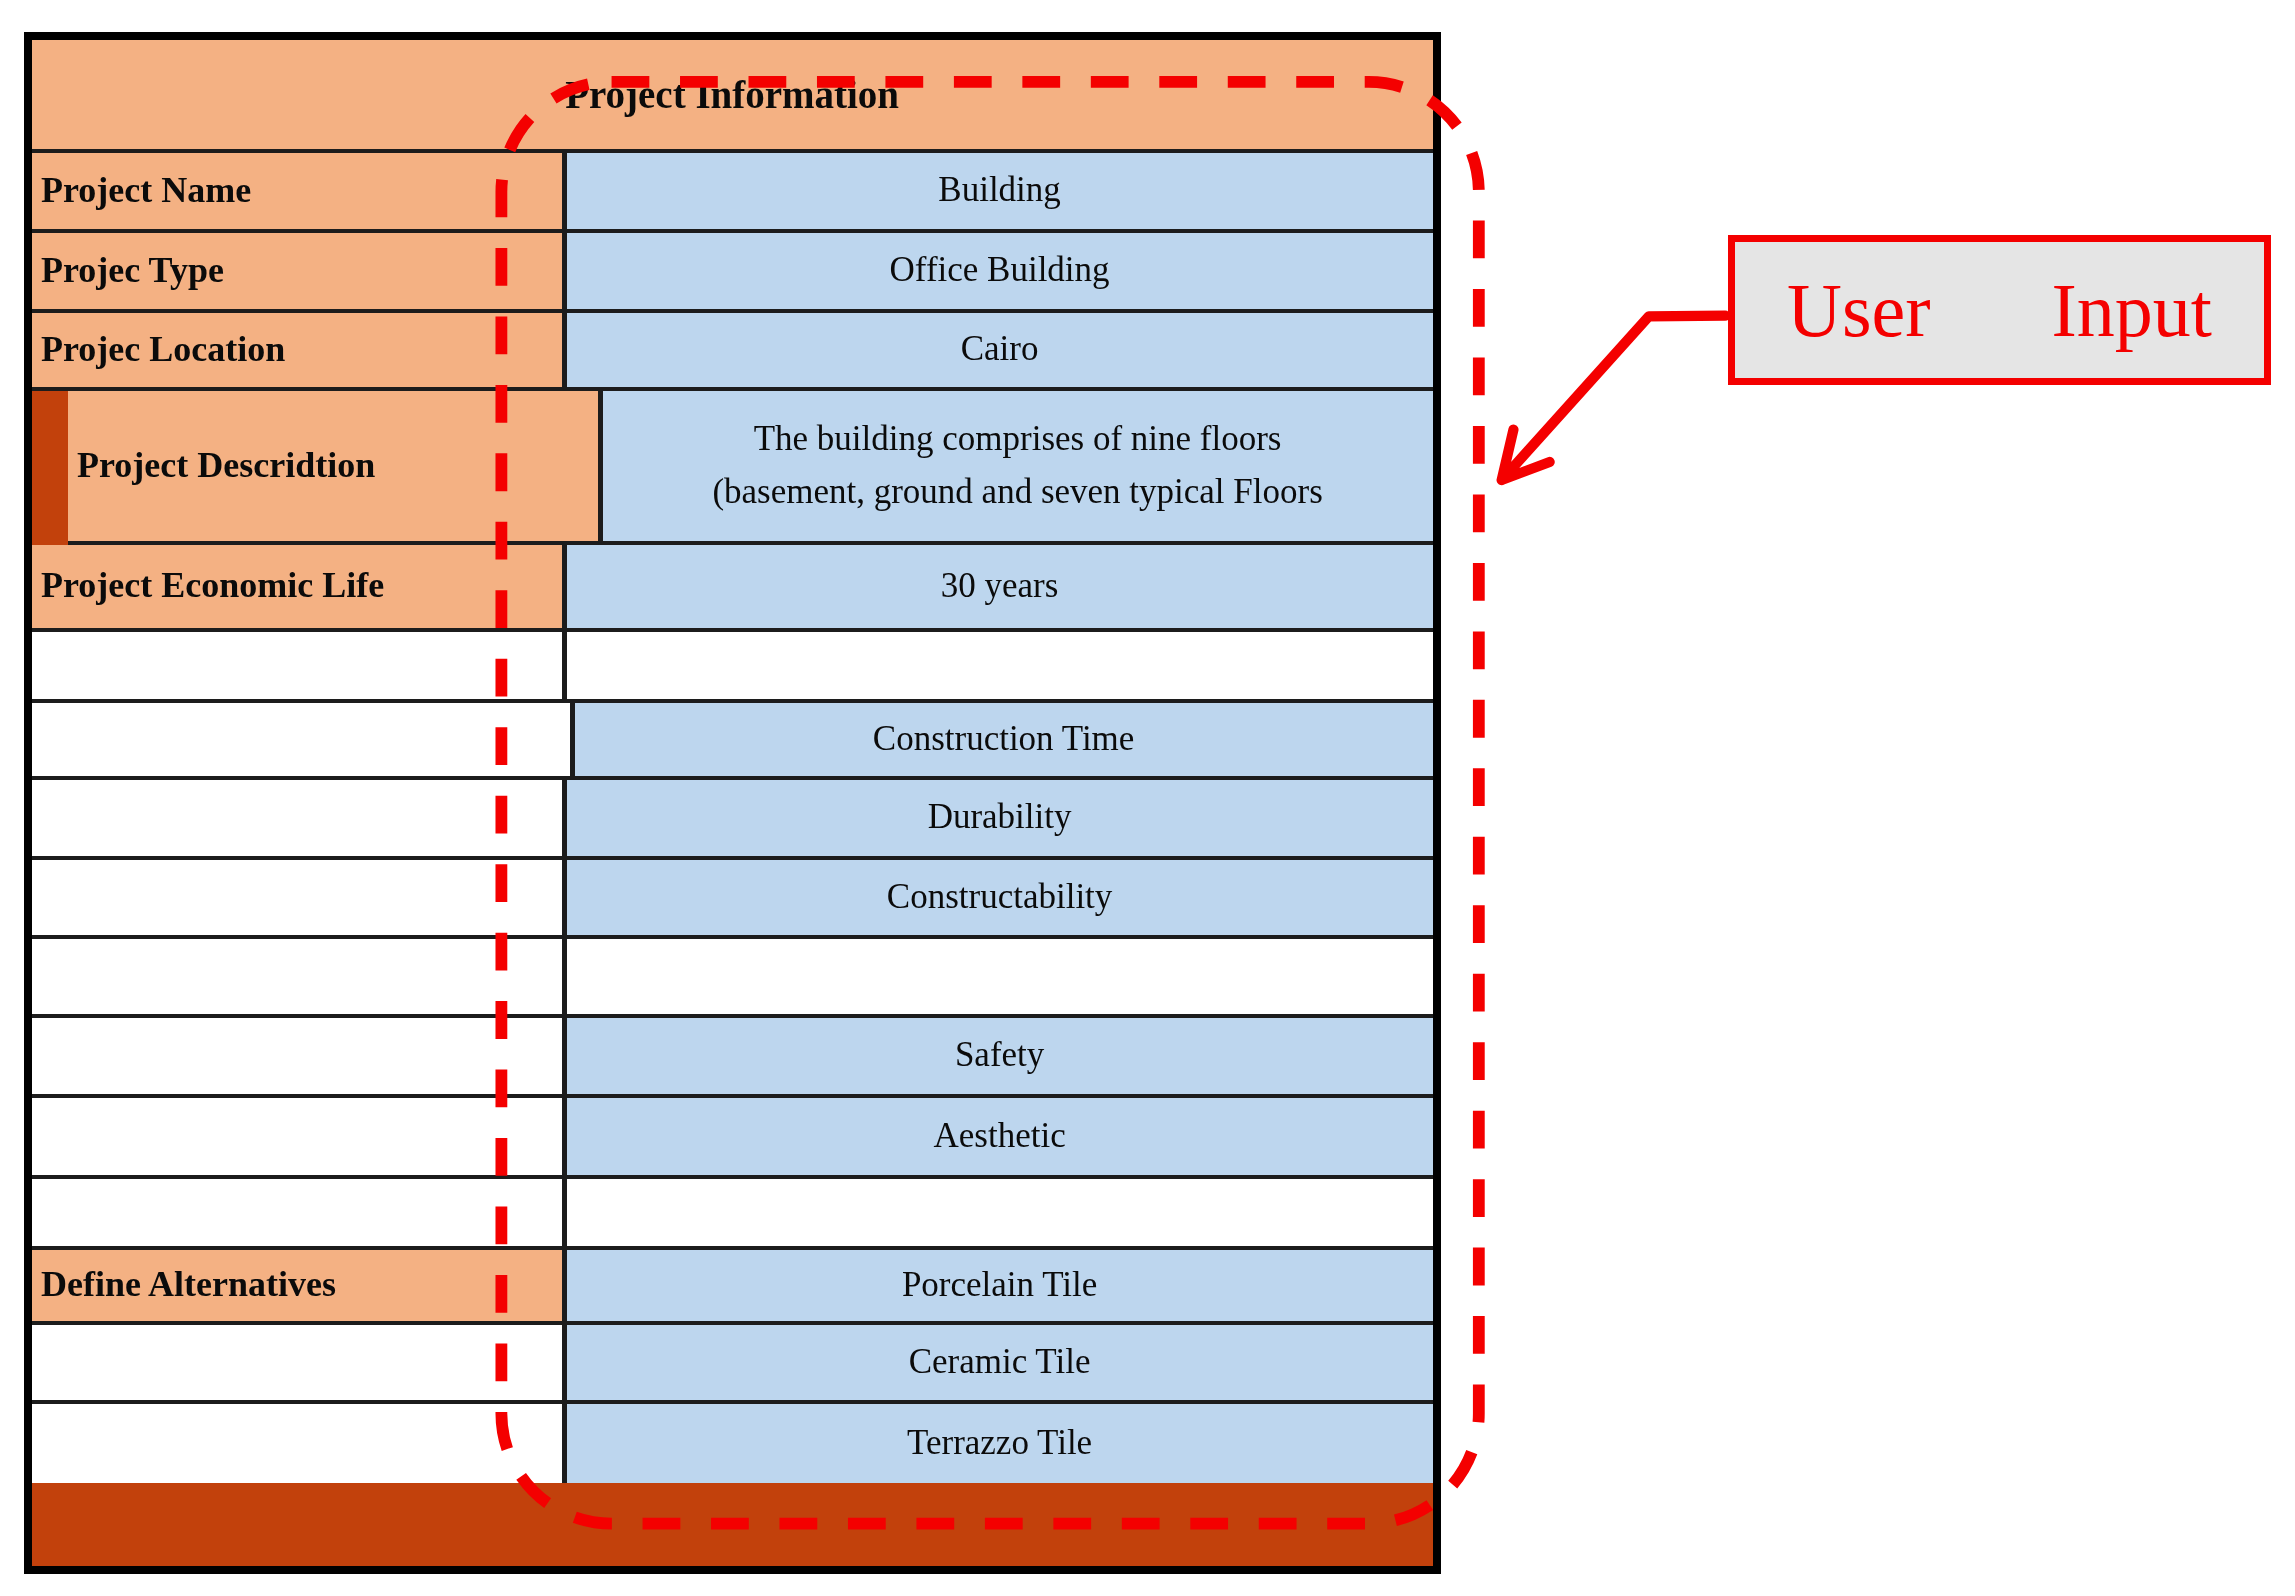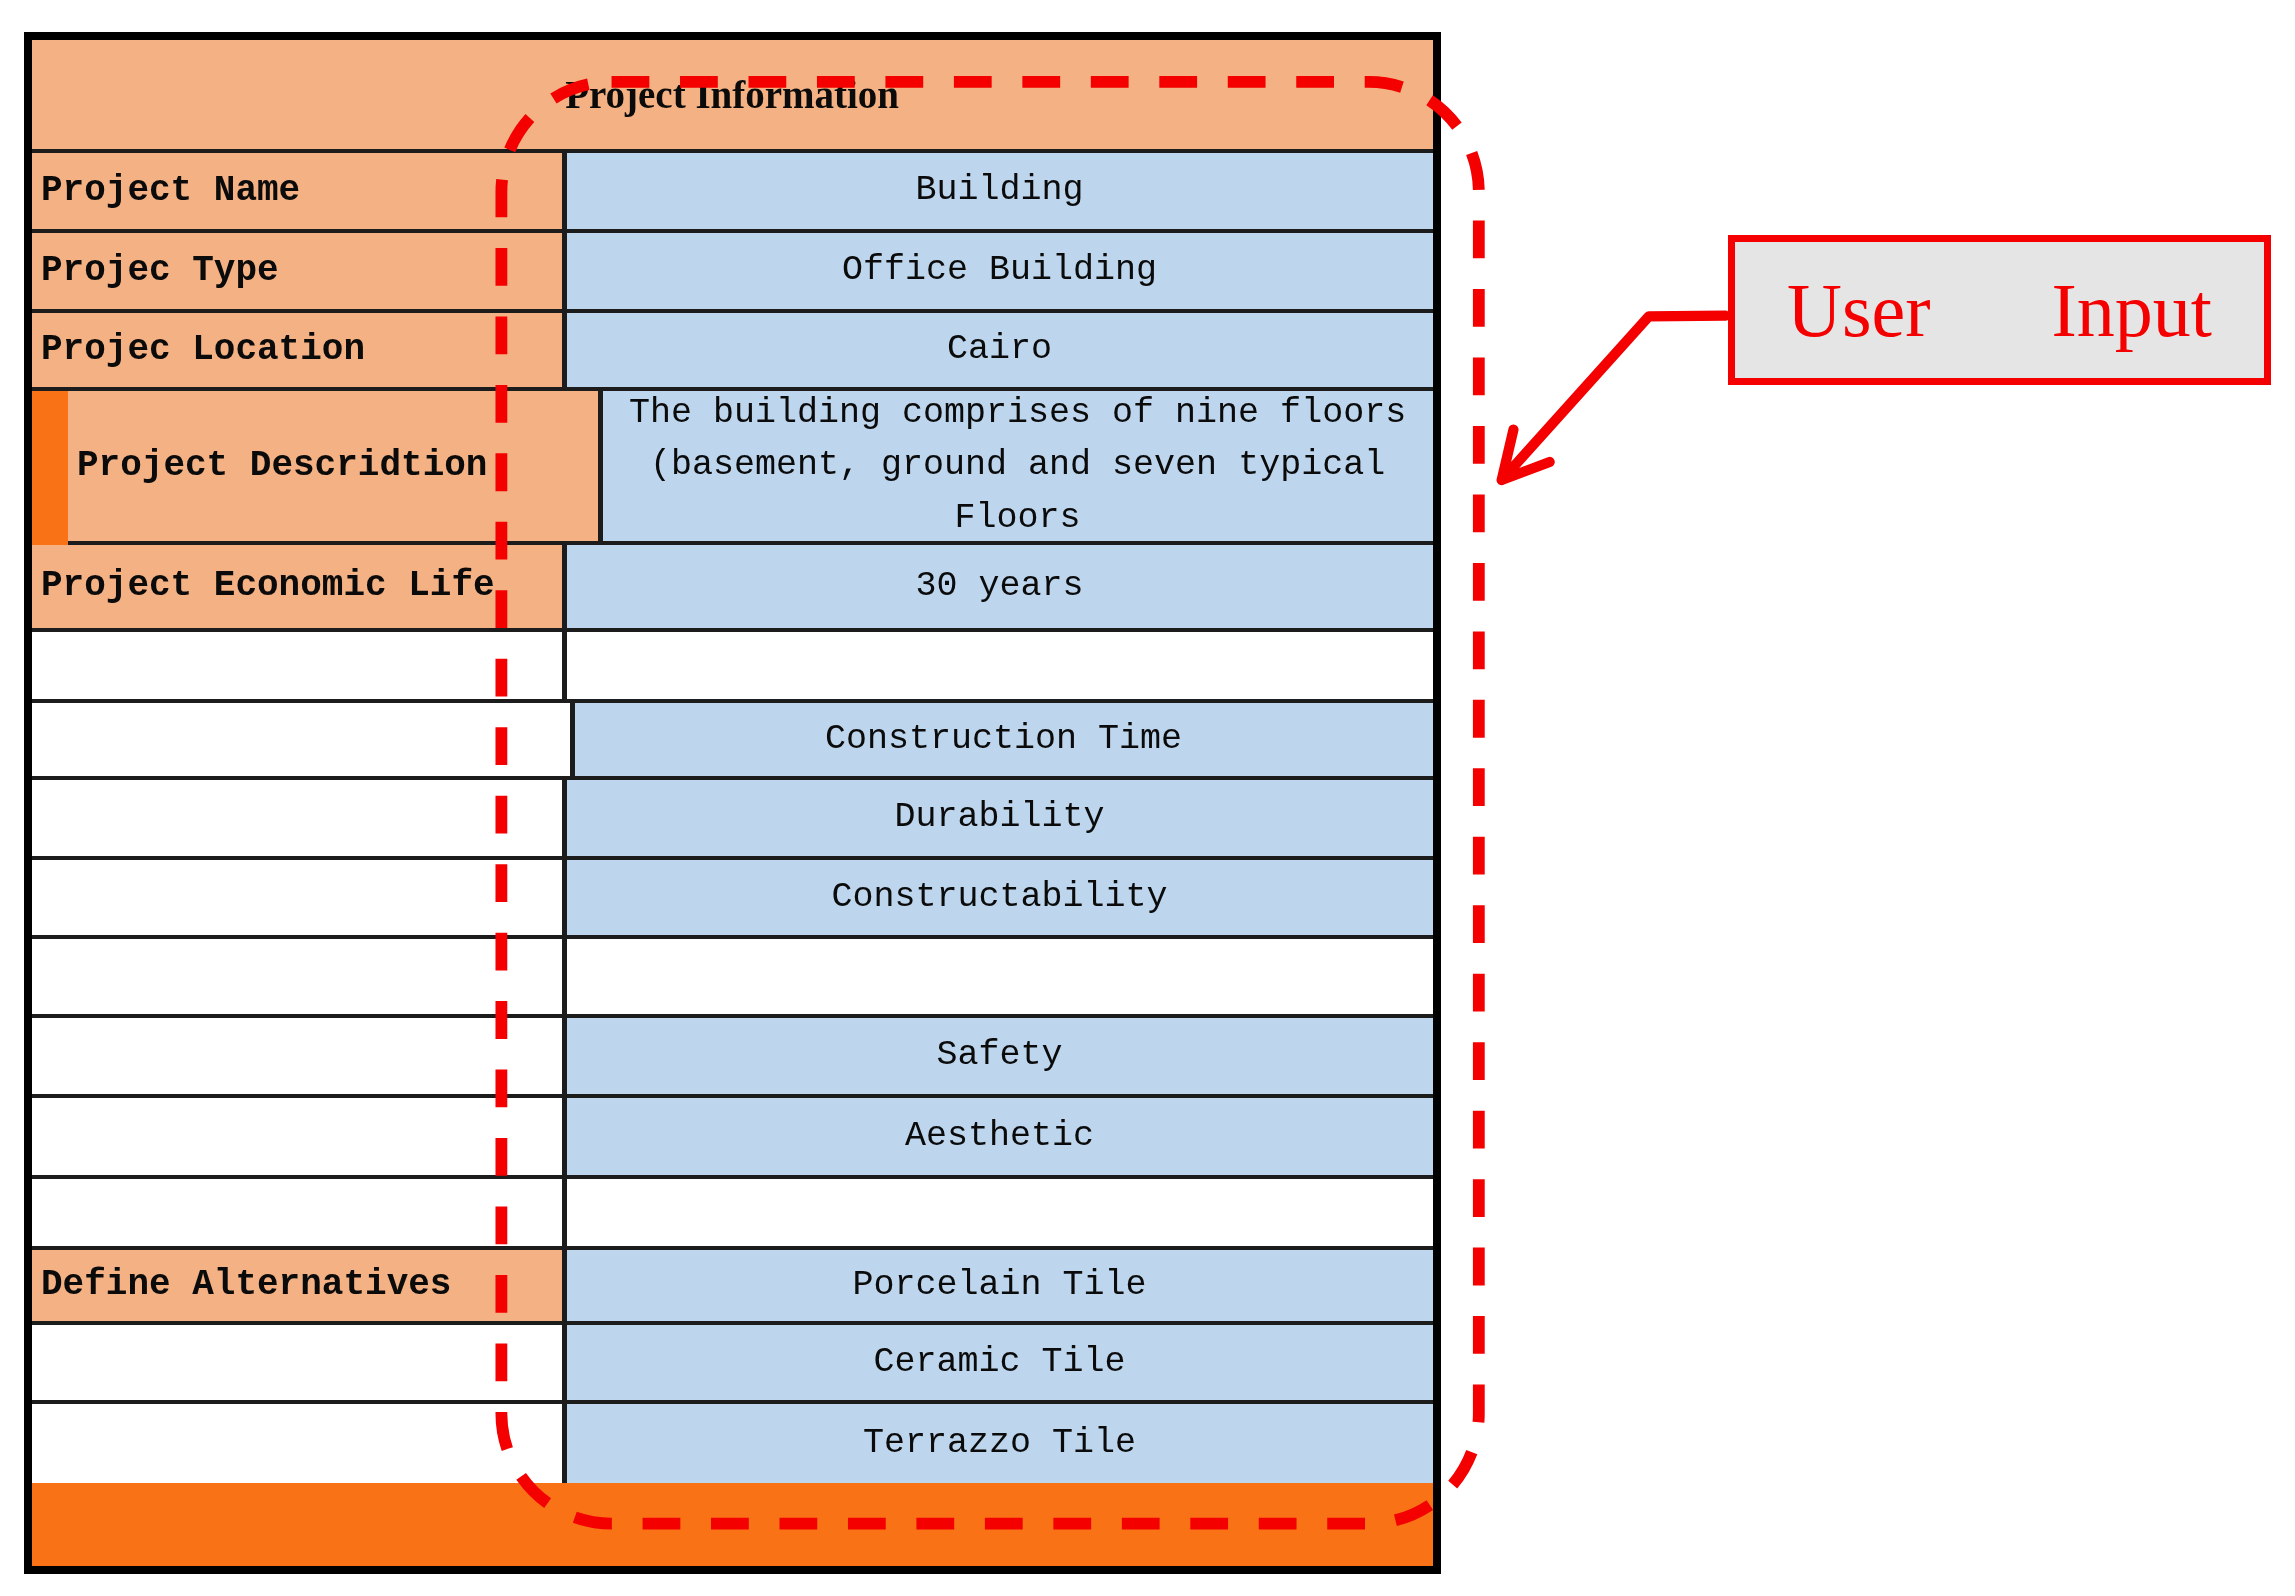--- a/index.html
+++ b/index.html
@@ -9,40 +9,40 @@
     background:#fff;
     font-family:"Liberation Serif","DejaVu Serif",serif;
     overflow:hidden;
   }
   
   .ptable{
     position:absolute;left:23.6px;top:31.5px;
     width:1417px;height:1542px;
     box-sizing:border-box;
     border:8.7px solid #000;
-    background:#f97316;
+    background:#c2410c;
     display:flex;flex-direction:column;
   }
   .thead{
     flex:0 0 auto;height:113px;
     box-sizing:border-box;
     background:var(--orange,#F4B183);
     border-bottom:4.7px solid #1c1c1c;
     display:flex;align-items:center;justify-content:center;
     font-weight:bold;font-size:39px;color:#0b0b0b;
   }
   .row{
     flex:0 0 auto;
     display:flex;
     box-sizing:border-box;
     border-bottom:4.7px solid #1c1c1c;
     background:#fff;
   }
   .row:last-child{border-bottom:none;}
-  .cell{box-sizing:border-box;display:flex;align-items:center;color:#0b0b0b;font-family:Liberation Mono, monospace;}
+  .cell{box-sizing:border-box;display:flex;align-items:center;color:#0b0b0b;}
   .cell.label{
     width:535px;
     border-right:5.5px solid #1c1c1c;
     padding-left:9.4px;
     font-weight:bold;font-size:36px;
     line-height:1.1;
   }
   .cell.value{
     flex:1;
     justify-content:center;

